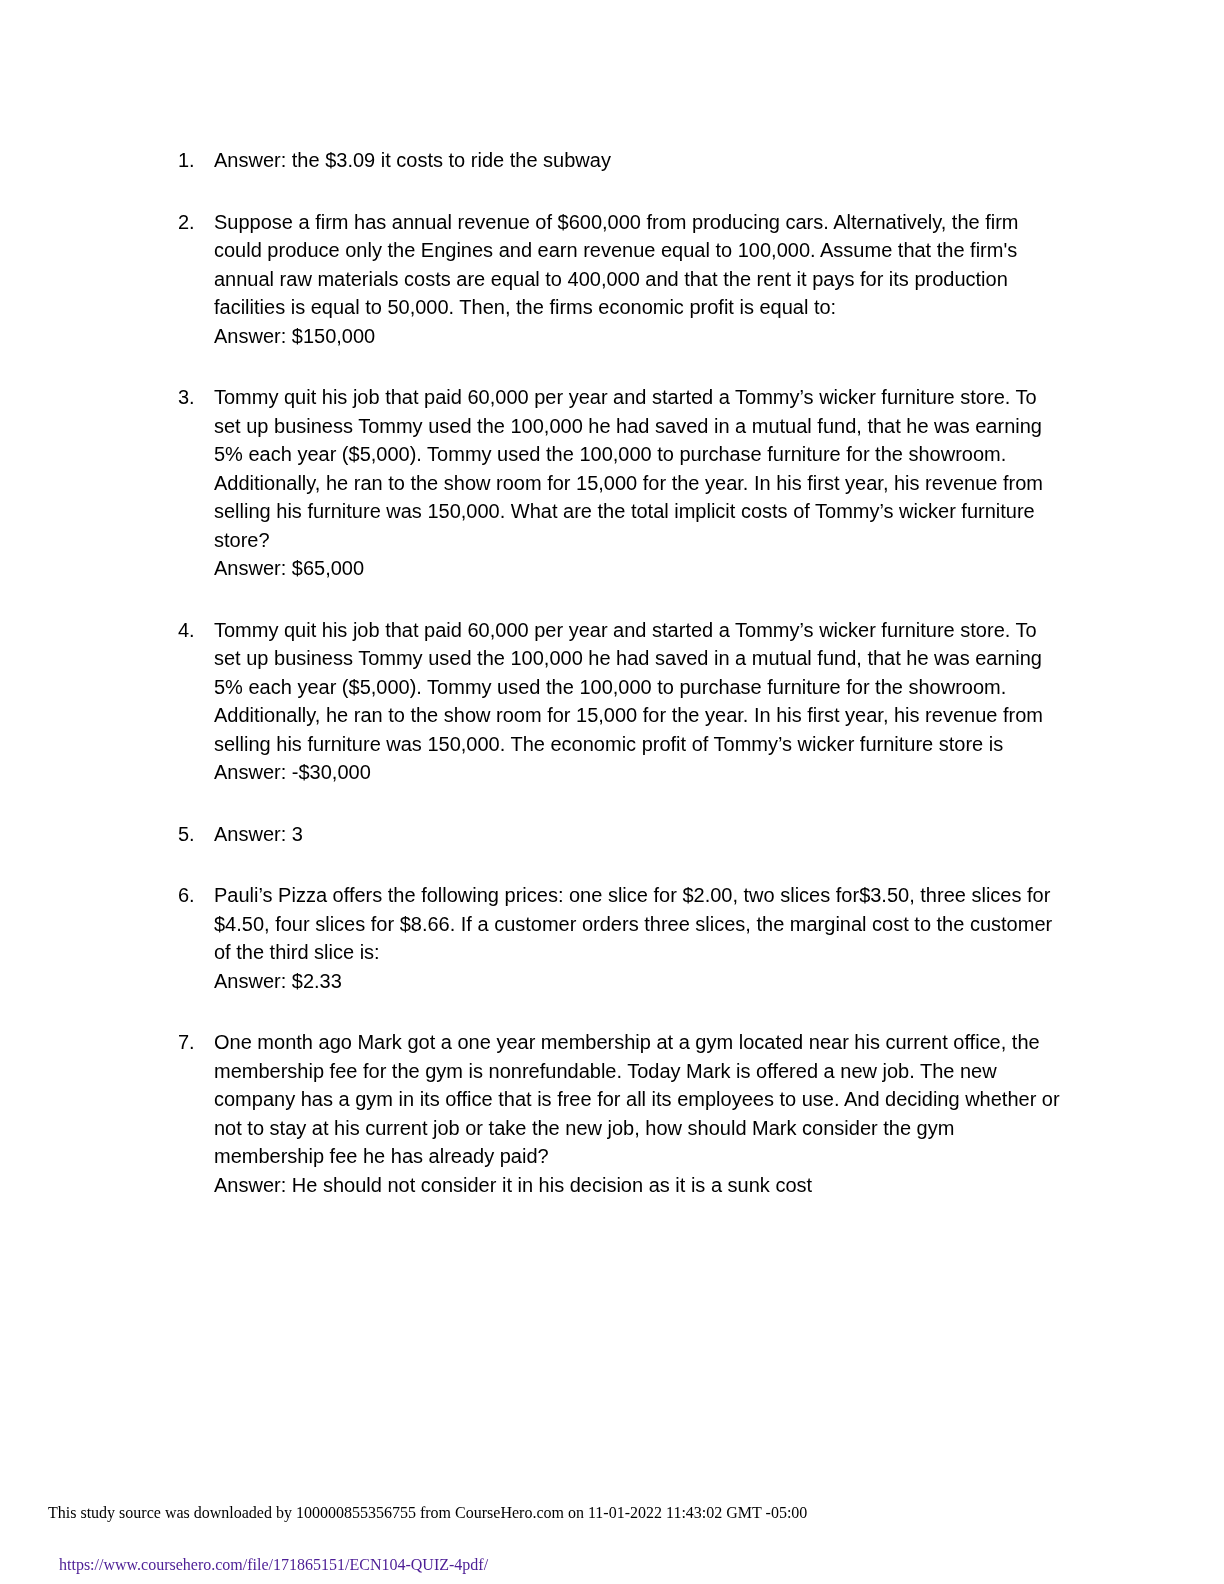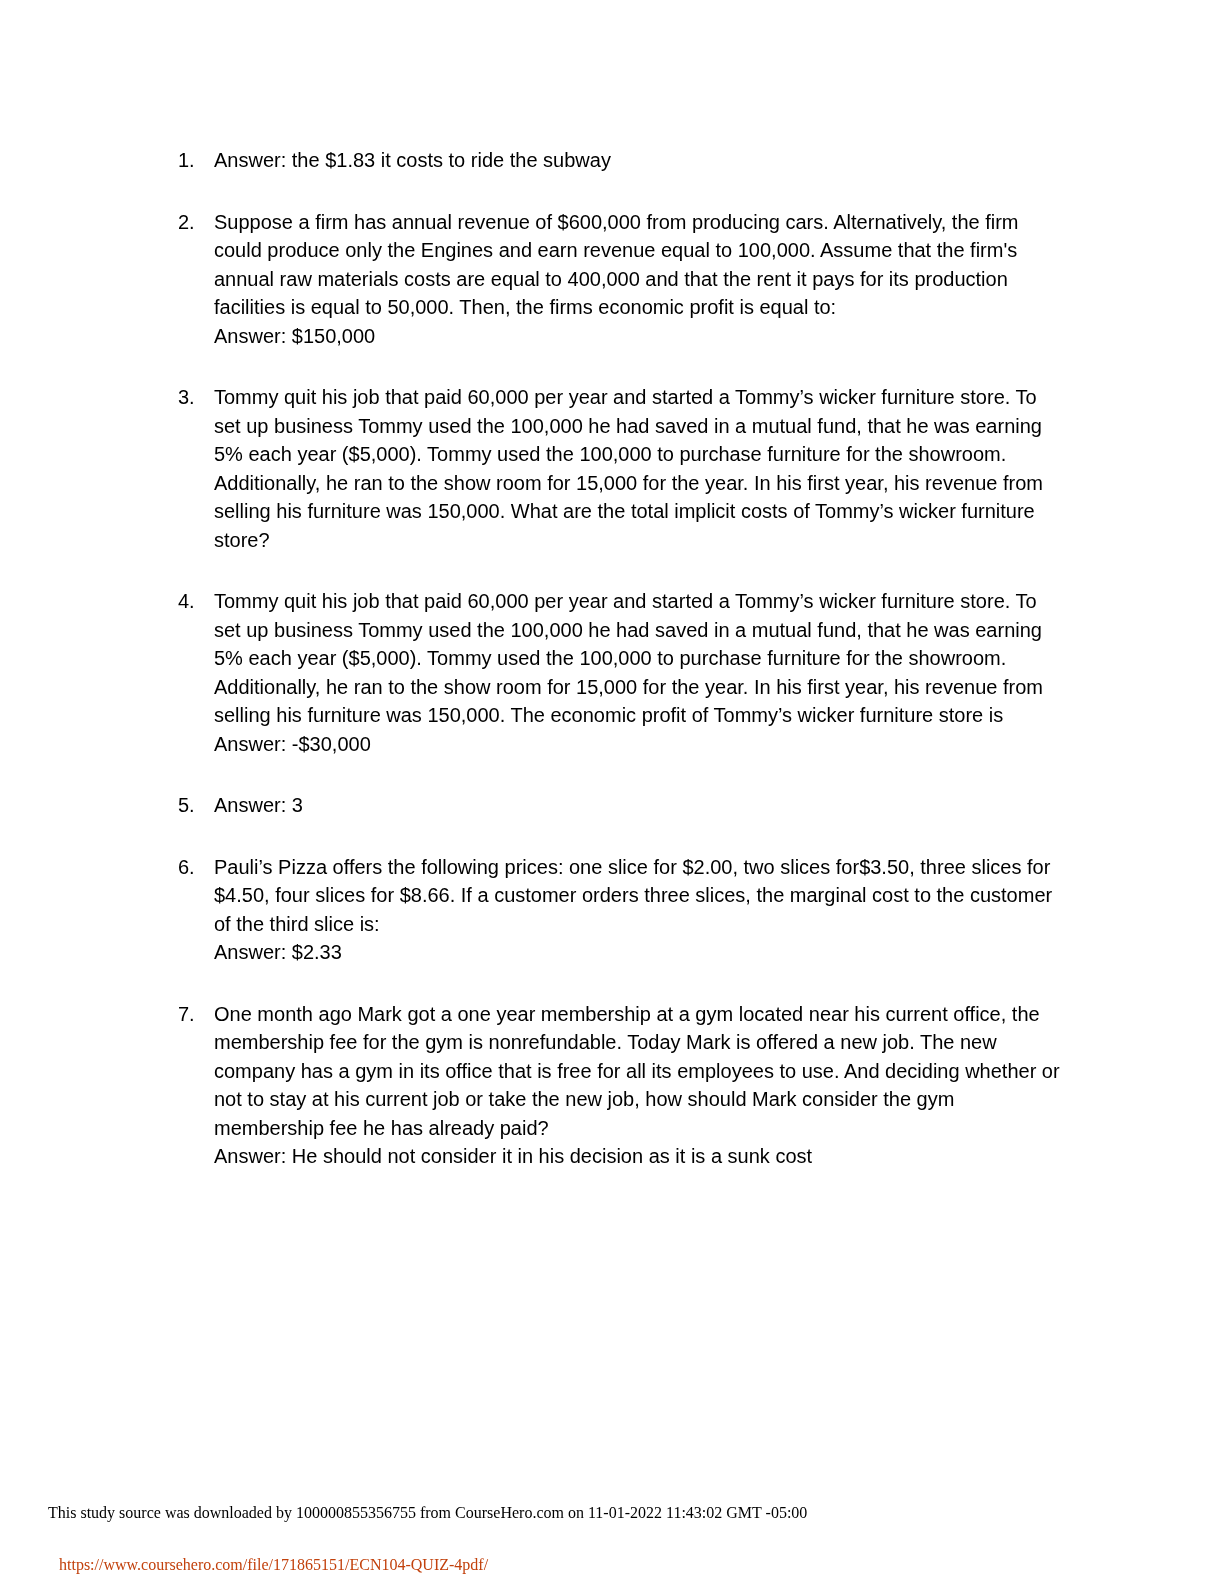--- a/index.html
+++ b/index.html
@@ -37,47 +37,48 @@
     font-family: "Liberation Serif", serif;
     font-size: 16px;
     color: #000000;
   }
   .footer-url {
     position: absolute;
     left: 59px;
     top: 1556px;
     font-family: "Liberation Serif", serif;
     font-size: 16px;
-    color: #c2410c;
+    color: #4c1d95;
   }
 </style>
 </head>
 <body>
 
 <div class="page-content">
 
   <div class="question">
     <div class="q-num">1.</div>
     <div class="q-body">
-      <div class="q-answer"><span class="answer-label">Answer:</span><span class="answer-value"> the $1.83 it costs to ride the subway</span></div>
+      <div class="q-answer"><span class="answer-label">Answer:</span><span class="answer-value"> the $3.09 it costs to ride the subway</span></div>
     </div>
   </div>
 
   <div class="question">
     <div class="q-num">2.</div>
     <div class="q-body">
       <div class="q-text">Suppose a firm has annual revenue of $600,000 from producing cars. Alternatively, the firm could produce only the Engines and earn revenue equal to 100,000. Assume that the firm's annual raw materials costs are equal to 400,000 and that the rent it pays for its production facilities is equal to 50,000. Then, the firms economic profit is equal to:</div>
       <div class="q-answer"><span class="answer-label">Answer:</span><span class="answer-value"> $150,000</span></div>
     </div>
   </div>
 
   <div class="question">
     <div class="q-num">3.</div>
     <div class="q-body">
       <div class="q-text">Tommy quit his job that paid 60,000 per year and started a Tommy’s wicker furniture store. To set up business Tommy used the 100,000 he had saved in a mutual fund, that he was earning 5% each year ($5,000). Tommy used the 100,000 to purchase furniture for the showroom. Additionally, he ran to the show room for 15,000 for the year. In his first year, his revenue from selling his furniture was 150,000. What are the total implicit costs of Tommy’s wicker furniture store?</div>
+      <div class="q-answer"><span class="answer-label">Answer:</span><span class="answer-value"> $65,000</span></div>
     </div>
   </div>
 
   <div class="question">
     <div class="q-num">4.</div>
     <div class="q-body">
       <div class="q-text">Tommy quit his job that paid 60,000 per year and started a Tommy’s wicker furniture store. To set up business Tommy used the 100,000 he had saved in a mutual fund, that he was earning 5% each year ($5,000). Tommy used the 100,000 to purchase furniture for the showroom. Additionally, he ran to the show room for 15,000 for the year. In his first year, his revenue from selling his furniture was 150,000. The economic profit of Tommy’s wicker furniture store is</div>
       <div class="q-answer"><span class="answer-label">Answer:</span><span class="answer-value"> -$30,000</span></div>
     </div>
   </div>

